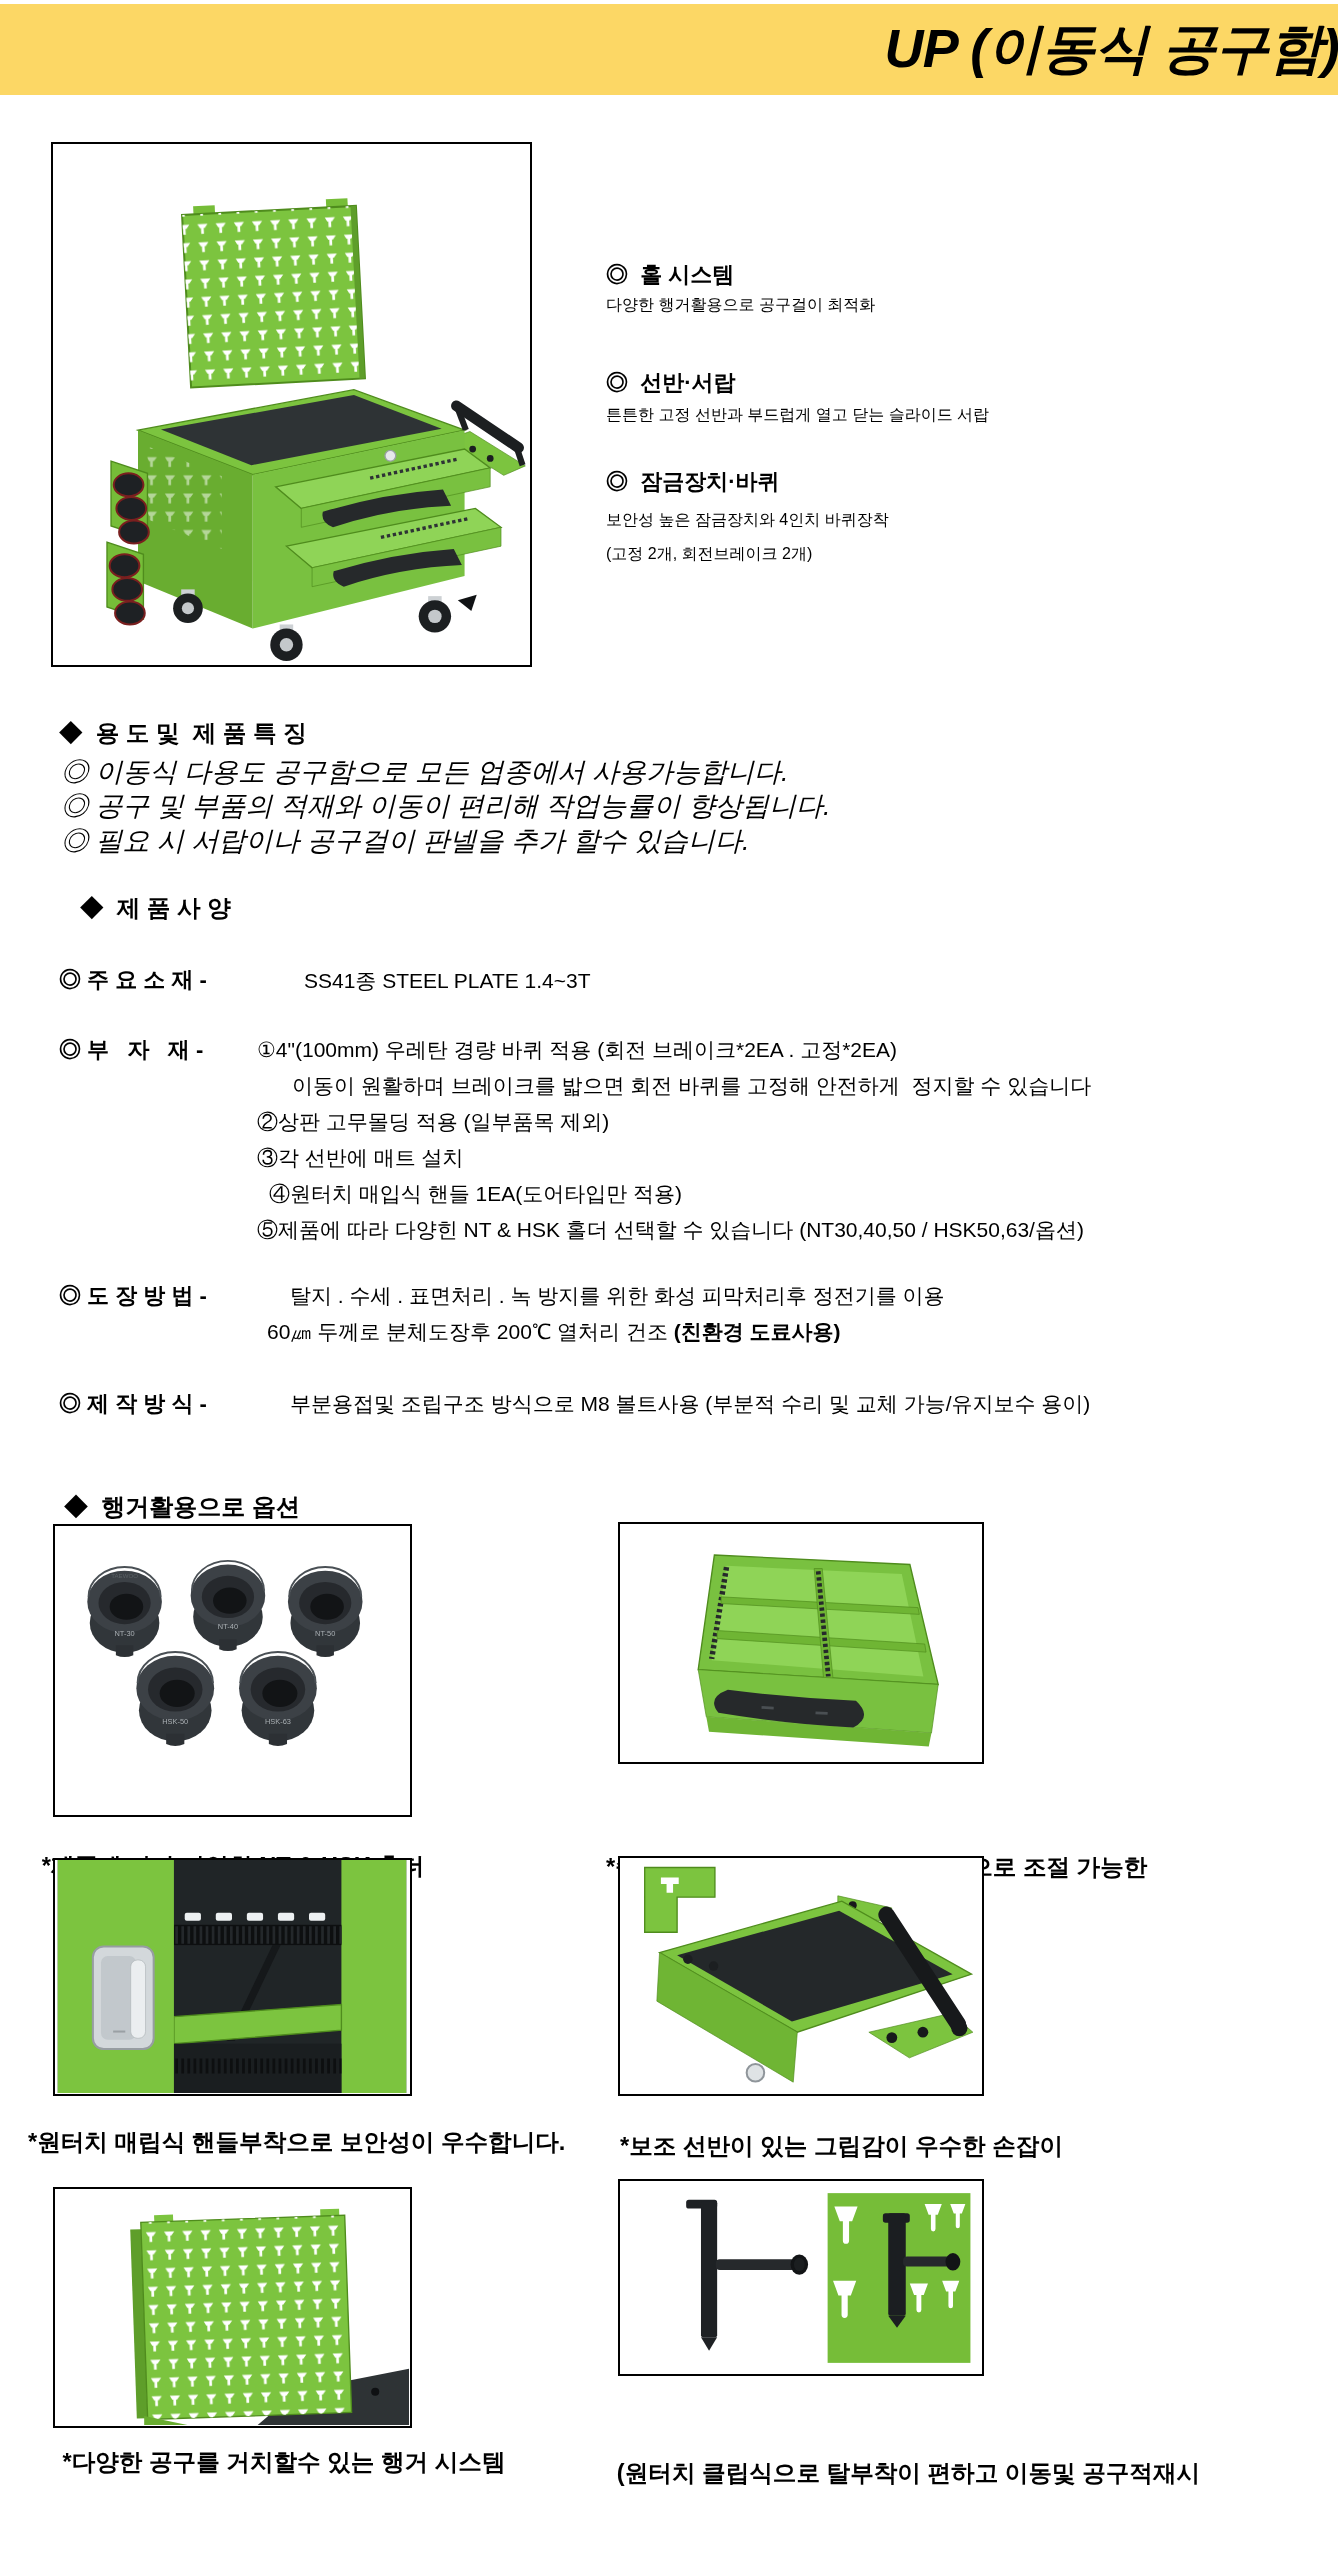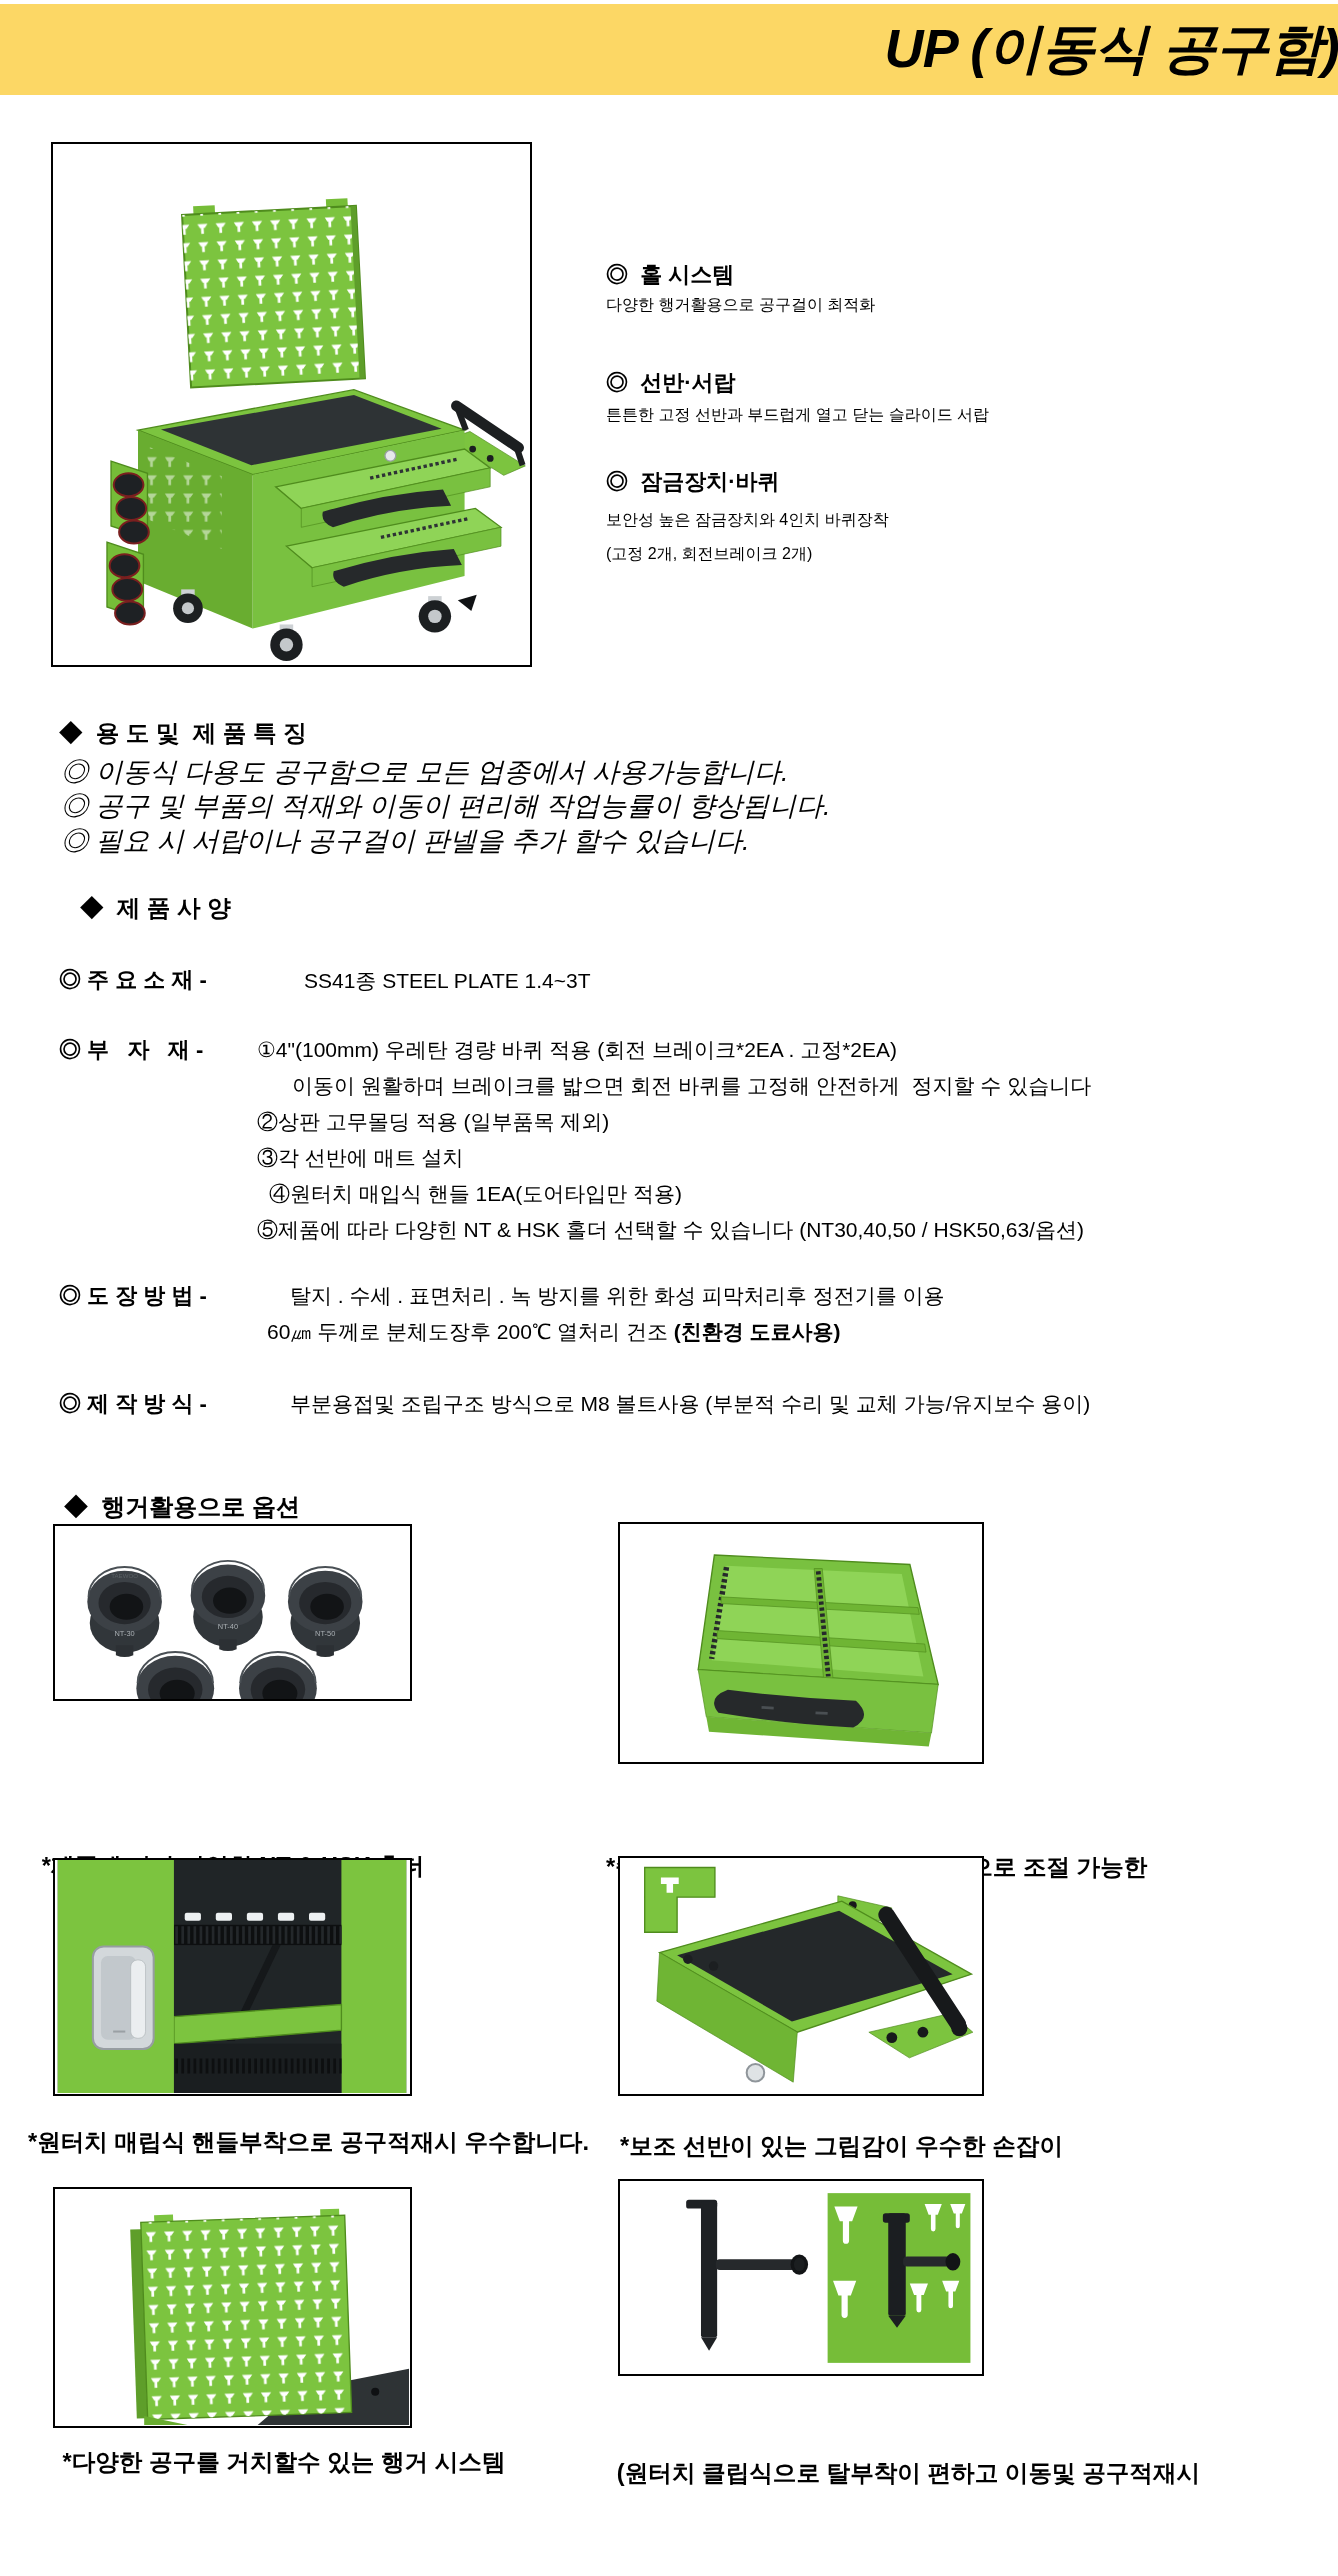--- a/index.html
+++ b/index.html
@@ -132,21 +132,21 @@
 
 <div class="abs spec-label" style="left:59px;top:1281px;">◎ 도 장 방 법 -</div>
 <div class="abs spec-val" style="left:290px;top:1282px;">탈지 . 수세 . 표면처리 . 녹 방지를 위한 화성 피막처리후 정전기를 이용</div>
 <div class="abs spec-val" style="left:267px;top:1318px;text-align:center;"><span>60㎛ 두께로 분체도장후 200℃ 열처리 건조 </span><span style="font-weight:700">(친환경 도료사용)</span></div>
 
 <div class="abs spec-label" style="left:59px;top:1389px;">◎ 제 작 방 식 -</div>
 <div class="abs spec-val" style="left:290px;top:1390px;">부분용접및 조립구조 방식으로 M8 볼트사용 (부분적 수리 및 교체 가능/유지보수 용이)</div>
 
 <div class="abs det-head" style="left:64px;top:1491px;">◆  행거활용으로 옵션</div>
 
-<div class="imgbox" style="left:53px;top:1524px;width:359px;height:177px;">
+<div class="imgbox" style="left:53px;top:1524px;width:359px;height:293px;">
   <svg viewBox="0 0 524 349" width="354" height="236">
     <use href="#cup" transform="translate(103,112) scale(0.92)"></use>
     <use href="#cup" transform="translate(256,103) scale(0.92)"></use>
     <use href="#cup" transform="translate(400,112) scale(0.92)"></use>
     <use href="#cup" transform="translate(178,240) scale(0.96)"></use>
     <use href="#cup" transform="translate(330,240) scale(0.96)"></use>
     <text x="103" y="77" text-anchor="middle" font-size="9" fill="#5A6064">TAEWOO</text>
     <text x="103" y="162" text-anchor="middle" font-size="11" fill="#A9AFB3">NT-30</text>
     <text x="256" y="153" text-anchor="middle" font-size="11" fill="#A9AFB3">NT-40</text>
     <text x="400" y="162" text-anchor="middle" font-size="11" fill="#A9AFB3">NT-50</text>
@@ -197,21 +197,21 @@
     <line x1="174" y1="305" x2="420" y2="305" stroke="#0D0F10" stroke-width="22" stroke-dasharray="4 5"></line>
     <rect x="0" y="0" width="172" height="345" fill="#7CC43F"></rect>
     <g transform="translate(52,128)">
       <rect x="0" y="0" width="90" height="152" rx="16" fill="#D3D8DB" stroke="#979DA1" stroke-width="3"></rect>
       <rect x="12" y="14" width="52" height="124" rx="10" fill="#C2C8CC"></rect>
       <rect x="56" y="20" width="22" height="116" rx="10" fill="#EBEEF0" stroke="#AEB4B8" stroke-width="1"></rect>
       <line x1="30" y1="126" x2="48" y2="126" stroke="#9AA0A4" stroke-width="3"></line>
     </g>
   </svg>
 </div>
-<div class="abs cap" style="left:28px;top:2124px;">*원터치 매립식 핸들부착으로 공구적재시 우수합니다.</div>
+<div class="abs cap" style="left:28px;top:2124px;">*원터치 매립식 핸들부착으로 보안성이 우수합니다.</div>
 
 <div class="imgbox" style="left:618px;top:1856px;width:366px;height:240px;">
   <svg viewBox="0 0 532 351" width="360" height="237">
     <path d="M36 14h104v44h-56v52h-48z" fill="#7CC43F" stroke="#4F8C1D" stroke-width="2"></path>
     <path d="M58 26h22v8h-7v11h-8V34h-7z" fill="#ffffff" transform="scale(1.2) translate(-8,-2)"></path>
     <polygon points="322,56 402,74 396,96 322,78" fill="#7CC43F" stroke="#4F8C1D" stroke-width="1"></polygon>
     <circle cx="344" cy="70" r="6" fill="#17191B"></circle>
     <polygon points="58,140 328,64 520,172 262,258" fill="#7CC43F" stroke="#4F8C1D" stroke-width="2"></polygon>
     <polygon points="84,144 324,78 492,172 254,242" fill="#24282A"></polygon>
     <polygon points="58,140 262,258 256,332 54,212" fill="#6FB534" stroke="#4F8C1D" stroke-width="1"></polygon>

